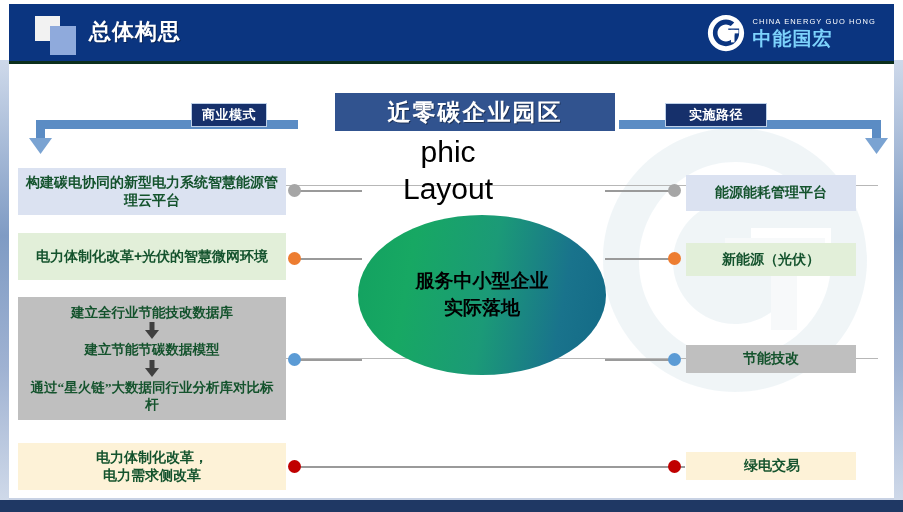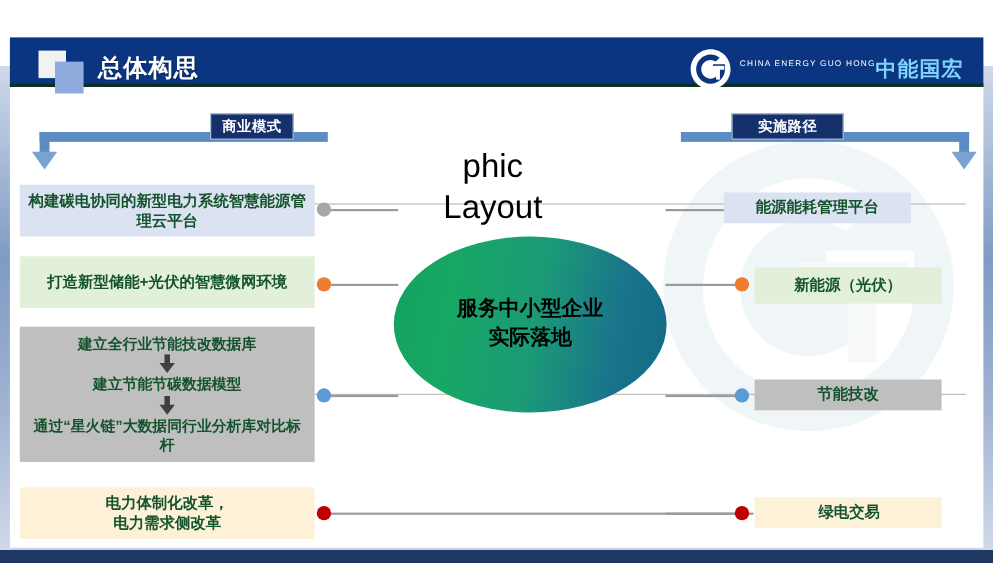--- a/index.html
+++ b/index.html
@@ -29,42 +29,41 @@
     position: absolute; left: 0; bottom: 0; width: 903px; height: 12px;
     background: #1f3864;
   }
   .frame-bottom-inner {
     position: absolute; left: 9px; bottom: 12px; width: 885px; height: 2px;
     background: #c8d2e4;
   }
 
   
   .header {
-    position: absolute; left: 9px; top: 4px; width: 885px; height: 45px;
+    position: absolute; left: 9px; top: 4px; width: 885px; height: 60px;
     background: #0b3580;
     border-bottom: 3px solid #0c2f1c;
-    margin-top: 30px;
   }
   .hdr-sq-white {
     position: absolute; left: 26px; top: 12px; width: 25px; height: 25px;
     background: #f2f2f2;
   }
   .hdr-sq-blue {
     position: absolute; left: 41px; top: 22px; width: 26px; height: 29px;
     background: #8faadc;
   }
   .hdr-title {
     position: absolute; left: 80px; top: 13px;
     color: #ffffff; font-size: 22px; font-weight: bold;
     letter-spacing: 1px;
     text-shadow: 1px 1px 0 rgba(0,0,0,.35);
   }
   .logo { position: absolute; right: 18px; top: 8px; height: 42px; display: flex; align-items: center; gap: 7px; }
   .logo-mark { width: 40px; height: 40px; }
-  .logo-txt { display: flex; flex-direction: row; justify-content: center; }
+  .logo-txt { display: flex; flex-direction: column; justify-content: center; }
   .logo-en { color: #ffffff; font-size: 7.5px; letter-spacing: 1.1px; line-height: 1; margin-bottom: 3px; }
   .logo-cn { color: #7dd3fc; font-size: 19px; font-weight: bold; line-height: 1; letter-spacing: 1px; }
 
   
   .watermark {
     position: absolute; left: 585px; top: 110px; width: 300px; height: 300px;
     opacity: .30; pointer-events: none;
   }
 
   
@@ -94,24 +93,24 @@
     position: absolute;
     display: flex; flex-direction: column;
     align-items: center; justify-content: center;
     text-align: center;
     color: #14532d; font-weight: bold;
     line-height: 1.28;
     padding: 3px 6px;
   }
   .box-l1 { left: 18px; top: 168px; width: 268px; height: 47px; background: #dbe2f1; font-size: 14px; }
   .box-l2 { left: 18px; top: 233px; width: 268px; height: 47px; background: #e2efd9; font-size: 14px; }
-  .box-l3 { left: 18px; top: 297px; width: 268px; height: 123px; background: #bfbfbf; font-size: 13.5px; justify-content: flex-start; padding-top: 7px; }
+  .box-l3 { left: 18px; top: 297px; width: 268px; height: 123px; background: #bfbfbf; font-size: 13.5px; justify-content: flex-start; padding-top: 7px; font-family: Liberation Serif, serif; }
   .box-l4 { left: 18px; top: 443px; width: 268px; height: 47px; background: #fdf2d7; font-size: 14px; }
 
-  .box-r1 { left: 658px; top: 175px; width: 170px; height: 28px; background: #dbe2f1; font-size: 14px; }
+  .box-r1 { left: 686px; top: 175px; width: 170px; height: 36px; background: #dbe2f1; font-size: 14px; }
   .box-r2 { left: 686px; top: 243px; width: 170px; height: 33px; background: #e2efd9; font-size: 14px; }
   .box-r3 { left: 686px; top: 345px; width: 170px; height: 28px; background: #bfbfbf; font-size: 14px; text-align: right; }
   .box-r4 { left: 686px; top: 452px; width: 170px; height: 28px; background: #fdf2d7; font-size: 14px; padding-left: 8px; }
 
   .flow-line { display: block; }
   .flow-arrow { display: block; margin: 1px 0; }
 
   
   .ellipse {
     position: absolute; left: 358px; top: 215px; width: 248px; height: 160px;
@@ -178,20 +177,21 @@
   </svg>
   <svg class="elbow" style="left:605px;top:118px;" width="300" height="42">
     <rect x="14" y="2" width="262" height="9" fill="#5b8cc4"></rect>
     <rect x="267" y="2" width="9" height="20" fill="#5b8cc4"></rect>
     <polygon points="260,20 283,20 271.5,36" fill="#7aa3d2"></polygon>
   </svg>
 
   <div class="chip chip-left">商业模式</div>
   <div class="chip chip-right">实施路径</div>
 
+  <div class="main-title">近零碳企业园区</div>
 
   <div class="hline" style="left:18px;top:185px;width:860px;"></div>
   <div class="hline" style="left:18px;top:358px;width:860px;"></div>
   <div class="placeholder">phic
 Layout</div>
 
   <div class="ellipse"></div>
   <div class="ellipse-txt">
     <span>服务中小型企业</span>
     <span>实际落地</span>
@@ -215,21 +215,21 @@
   <div class="dot" style="left:668px;top:184px;background:#a6a6a6;"></div>
   <div class="dot" style="left:668px;top:252px;background:#ed7d31;"></div>
   <div class="dot" style="left:668px;top:353px;background:#5b9bd5;"></div>
   <div class="dot" style="left:668px;top:460px;background:#c00000;"></div>
 
   <div class="box box-l1">
     <span>构建碳电协同的新型电力系统智慧能源管理云平台</span>
   </div>
 
   <div class="box box-l2">
-    <span>打造新型储能+光伏的智慧微网环境</span>
+    <span>电力体制化改革+光伏的智慧微网环境</span>
   </div>
 
   <div class="box box-l3">
     <span class="flow-line">建立全行业节能技改数据库</span>
     <svg class="flow-arrow" width="16" height="18" viewBox="0 0 16 18">
       <rect x="5.5" y="0" width="5" height="9" fill="#404040"></rect>
       <polygon points="1,8 15,8 8,17" fill="#404040"></polygon>
     </svg>
     <span class="flow-line">建立节能节碳数据模型</span>
     <svg class="flow-arrow" width="16" height="18" viewBox="0 0 16 18">

